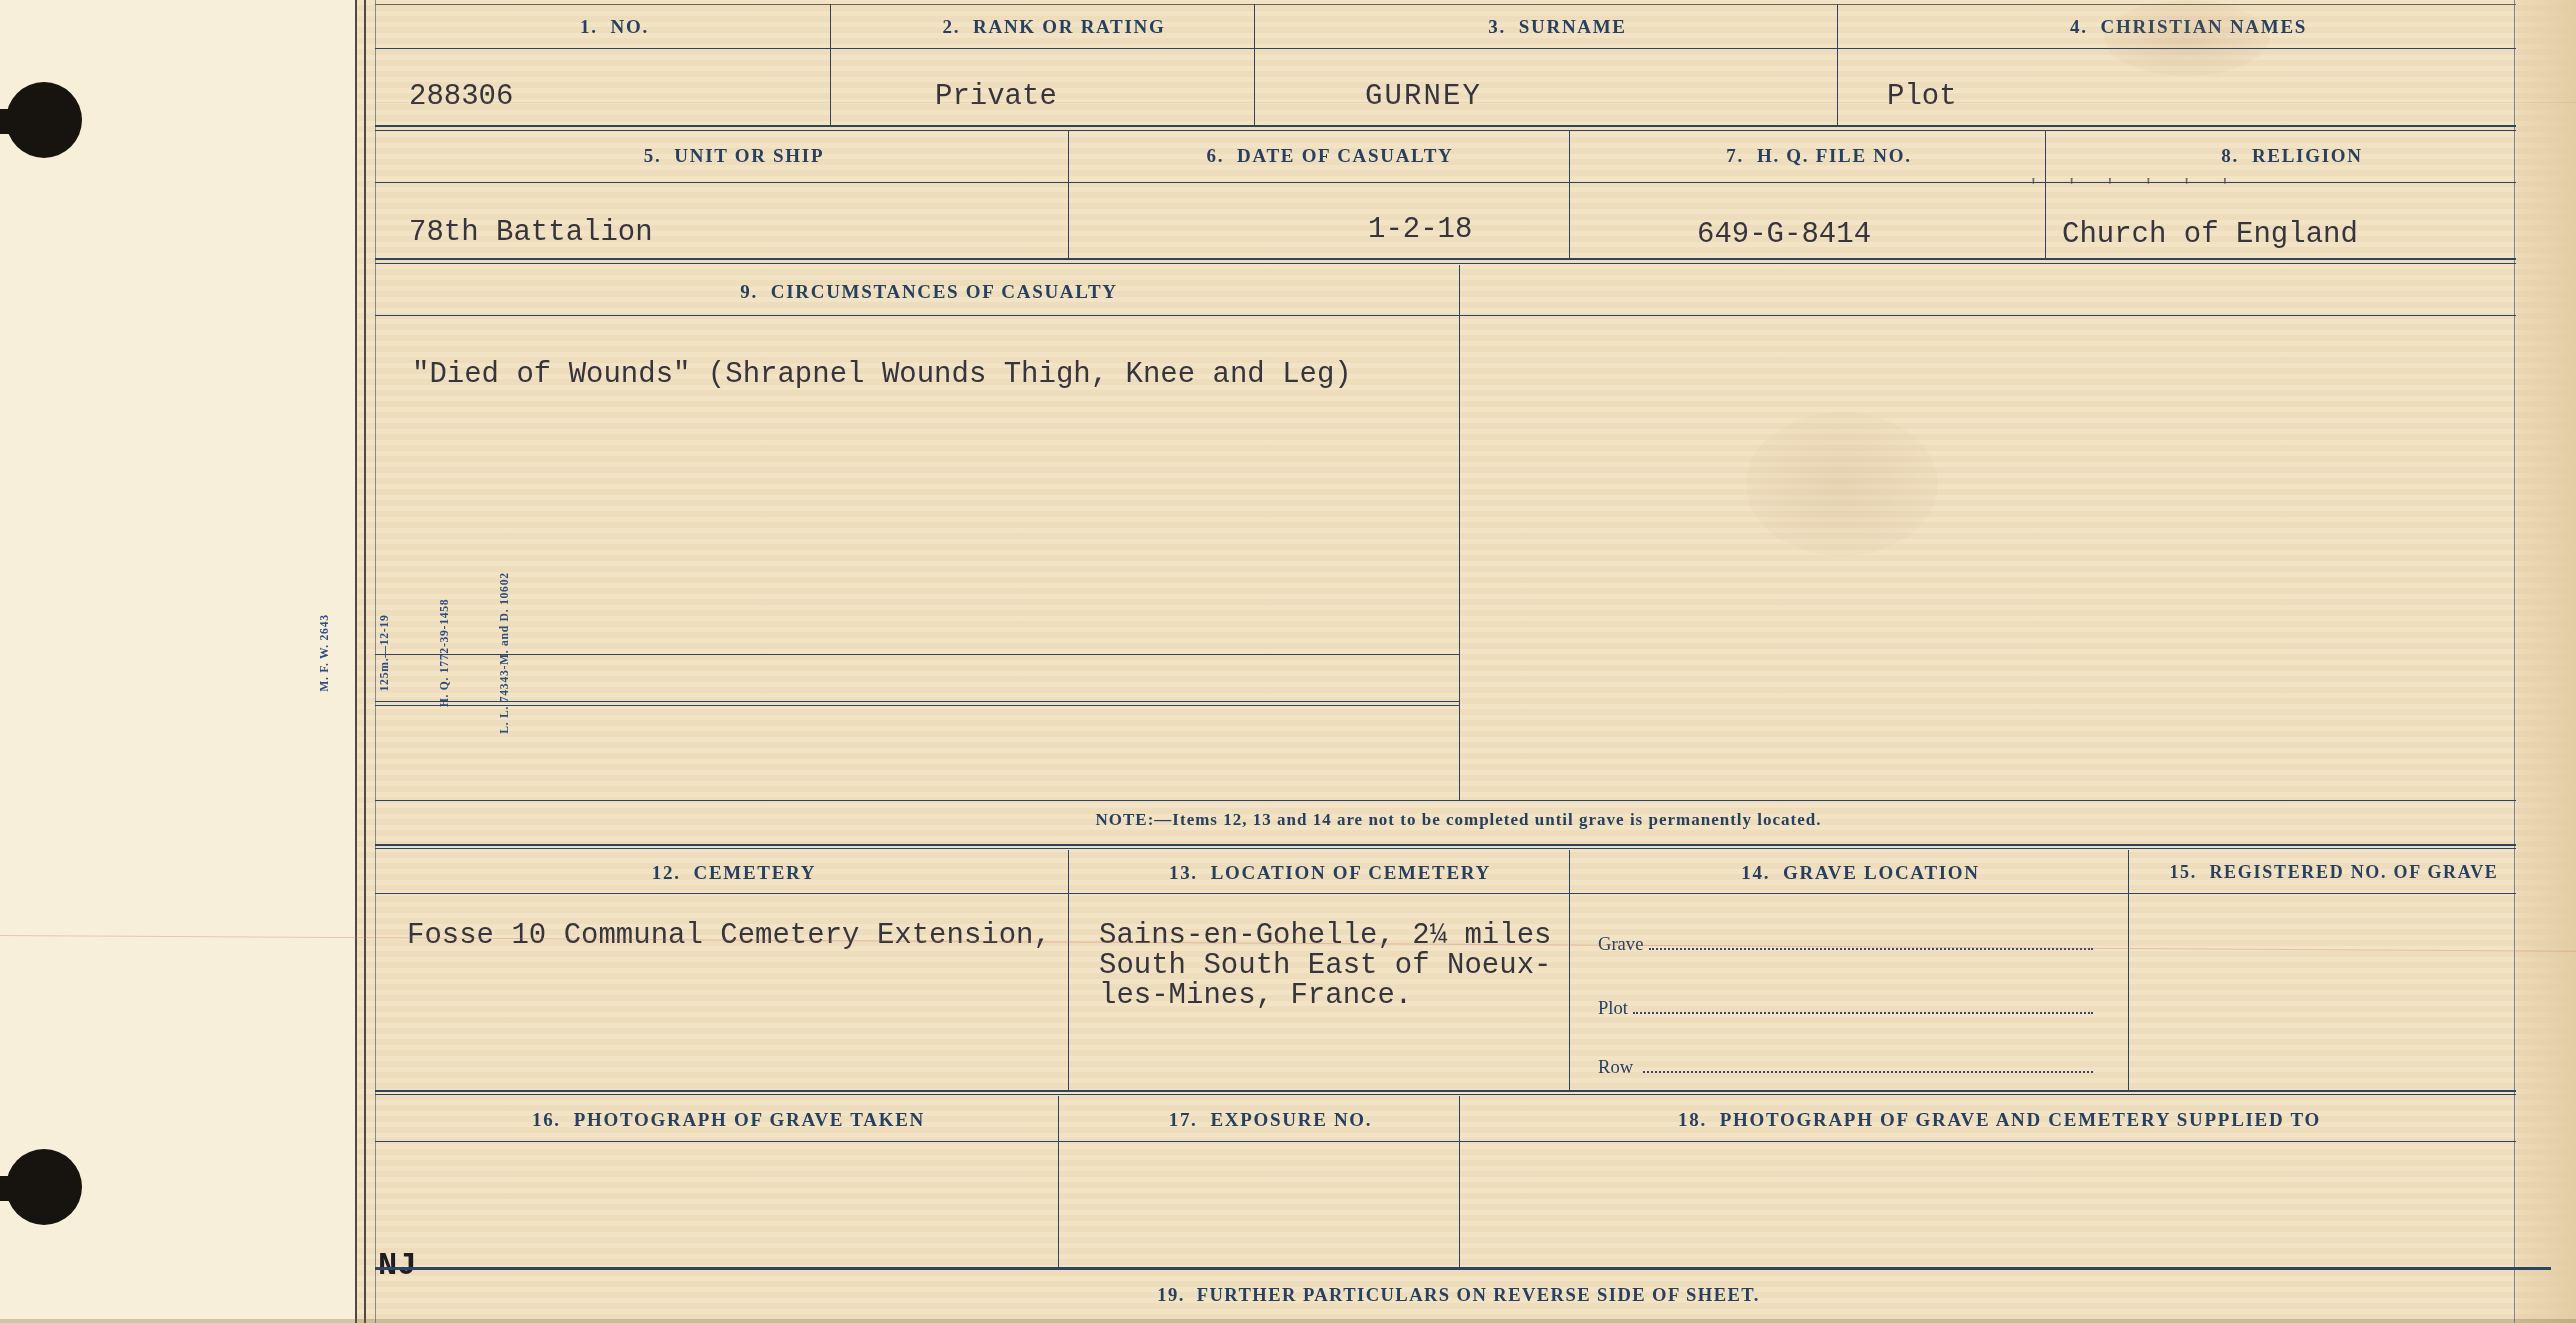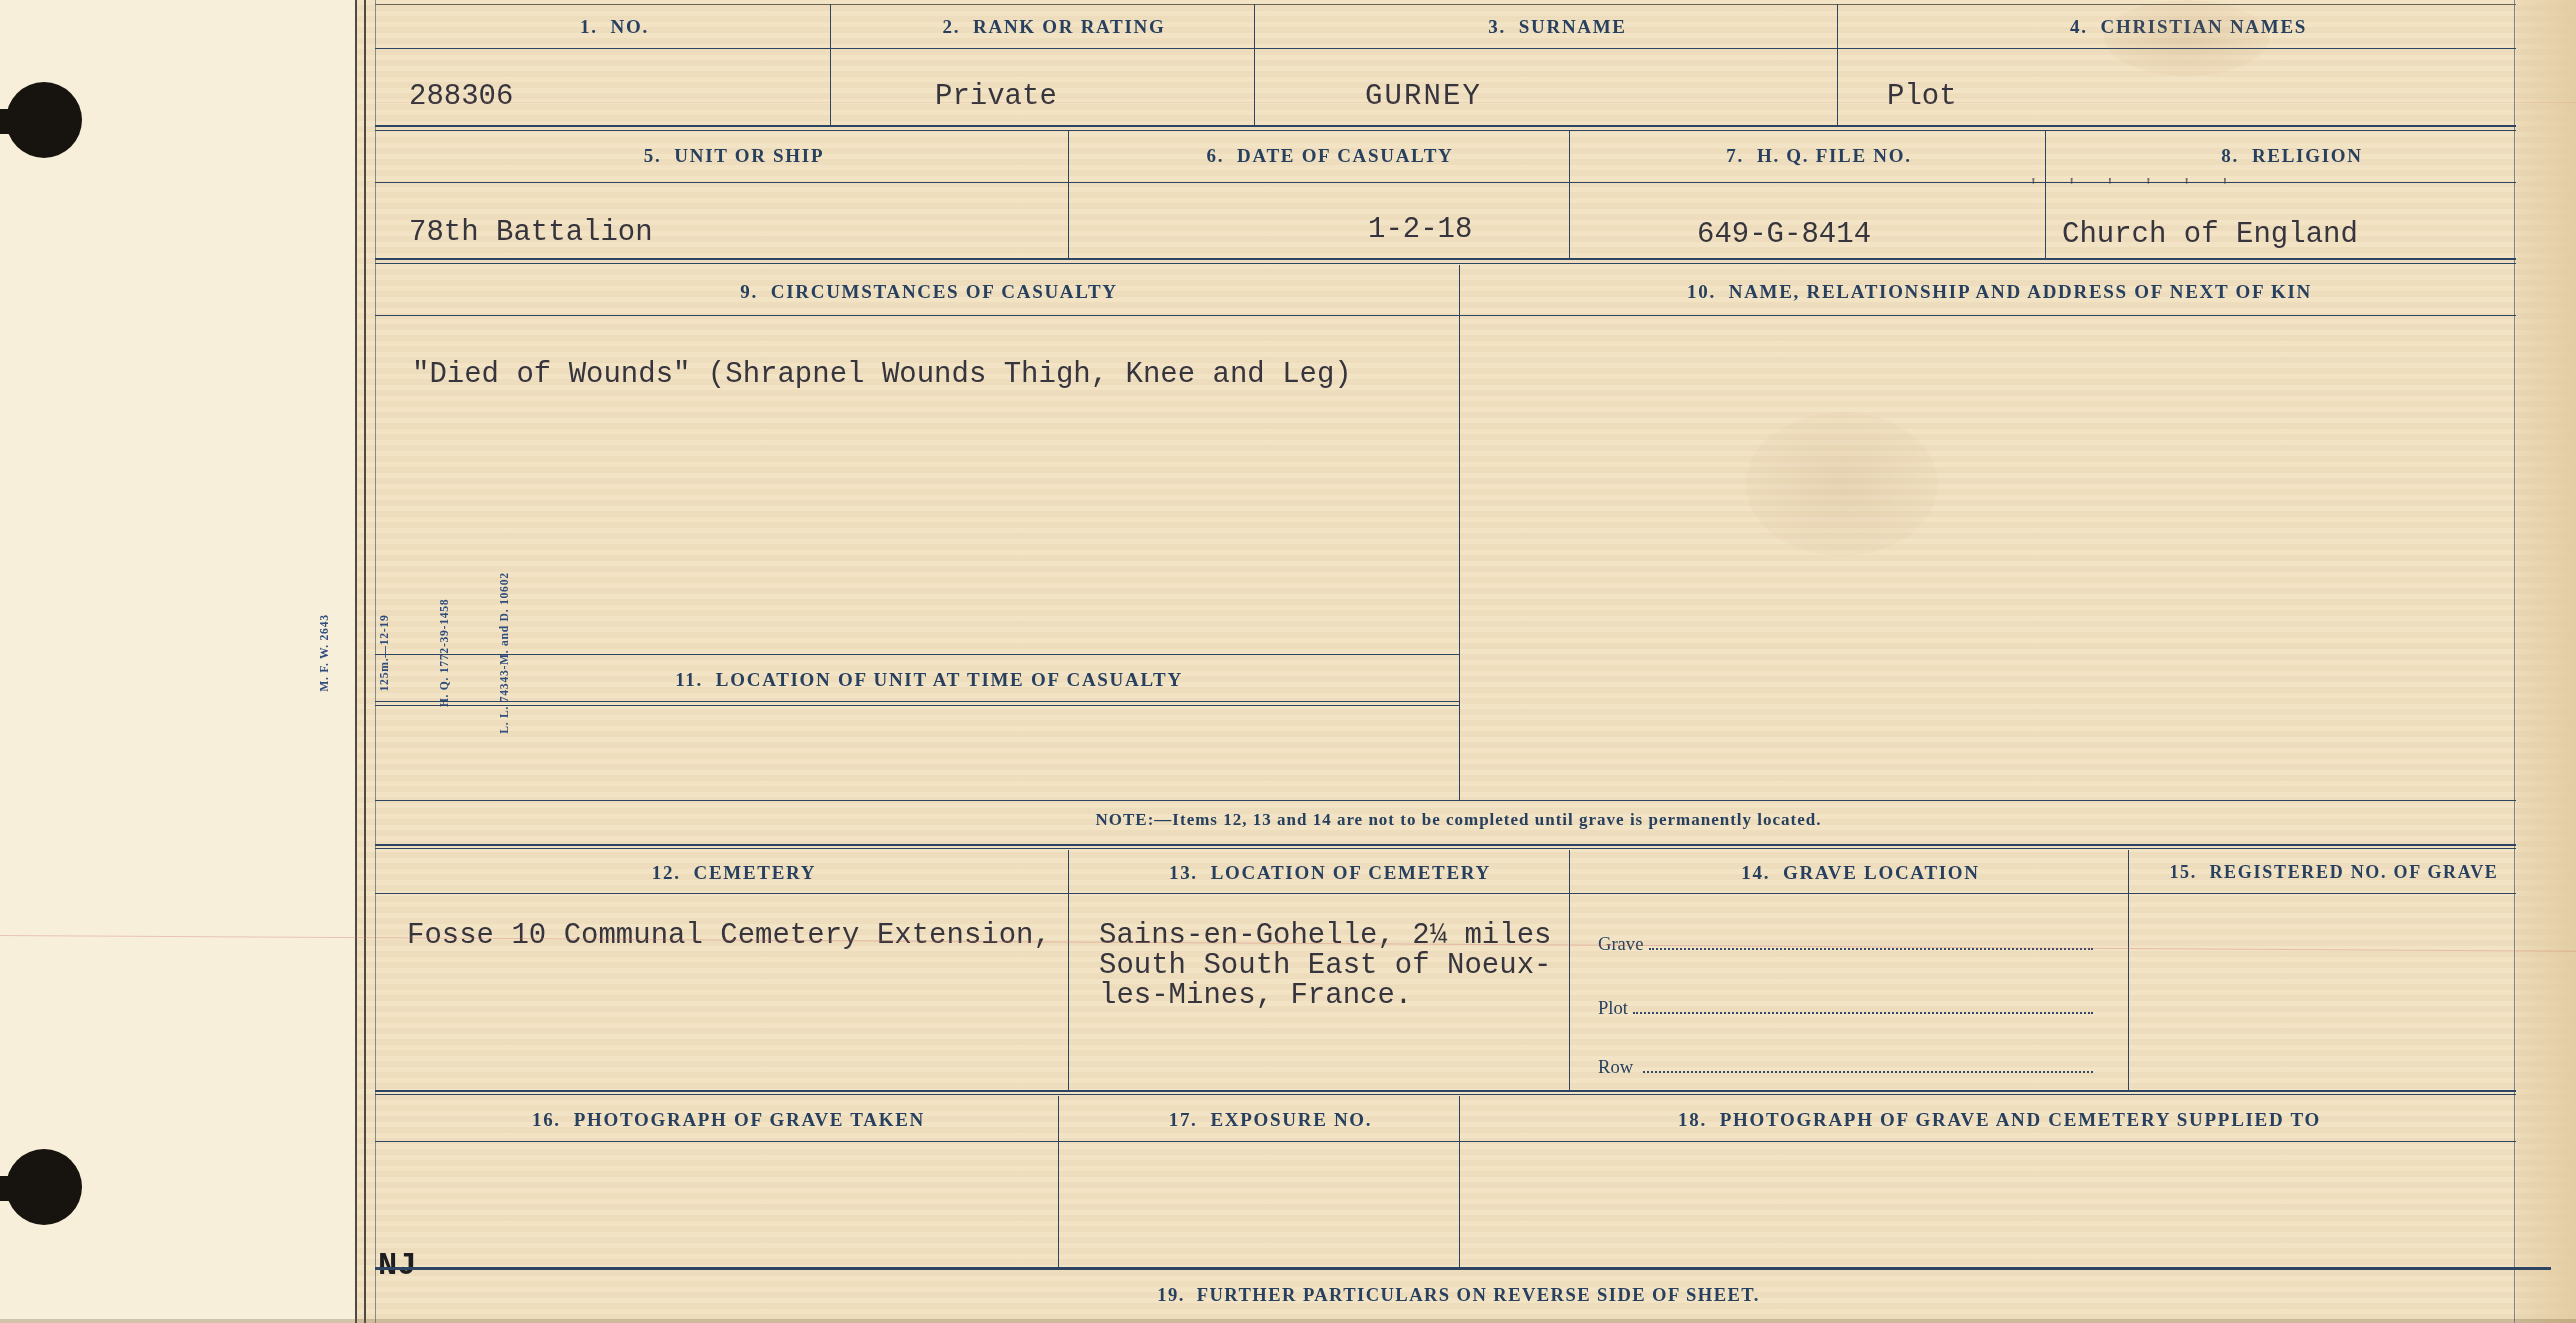--- a/index.html
+++ b/index.html
@@ -113,27 +113,25 @@
   <div class="type" style="left:1697px; top:219px;">649-G-8414</div>
   <div class="type" style="left:2028px; top:170px; font-size:18px; letter-spacing:27.5px; color:rgba(60,60,72,0.7);">''''''</div>
   <div class="type" style="left:2062px; top:219px;">Church of England</div>
 
   <div class="hline" style="left:375px; top:258px; width:2141px; height:2.1px;"></div>
   <div class="hline" style="left:375px; top:263px; width:2141px; height:1.4px;"></div>
 
   <div class="vline" style="left:1459px; top:265px; width:1.4px; height:536px;"></div>
 
   <div class="hlabel" style="left:375px; top:280px; width:1084px;">9.  CIRCUMSTANCES OF CASUALTY</div>
-  <div class="hlabel" style="left:1459px; top:280px; width:1057px;">10.  NAME, RELATIONSHIP AND ADDRESS OF NEXT OF KIN</div>
   <div class="hline" style="left:375px; top:315px; width:2141px; height:1.4px;"></div>
 
   <div class="type" style="left:412px; top:359px;">"Died of Wounds" (Shrapnel Wounds Thigh, Knee and Leg)</div>
 
   <div class="hline" style="left:375px; top:654px; width:1084px; height:1.4px;"></div>
-  <div class="hlabel" style="left:375px; top:668px; width:1084px;">11.  LOCATION OF UNIT AT TIME OF CASUALTY</div>
   <div class="hline" style="left:375px; top:701px; width:1084px; height:1.4px;"></div>
   <div class="hline" style="left:375px; top:705px; width:1084px; height:1.4px;"></div>
 
   <div class="hline" style="left:375px; top:800px; width:2141px; height:1.4px;"></div>
   <div class="smallprint" style="left:375px; top:810px; width:2141px;">NOTE:—Items 12, 13 and 14 are not to be completed until grave is permanently located.</div>
   <div class="hline" style="left:375px; top:844px; width:2141px; height:2.1px;"></div>
   <div class="hline" style="left:375px; top:848px; width:2141px; height:1.4px;"></div>
 
   <div class="vline" style="left:1068px; top:850px; width:1.4px; height:241px;"></div>
   <div class="vline" style="left:1569px; top:850px; width:1.4px; height:241px;"></div>

